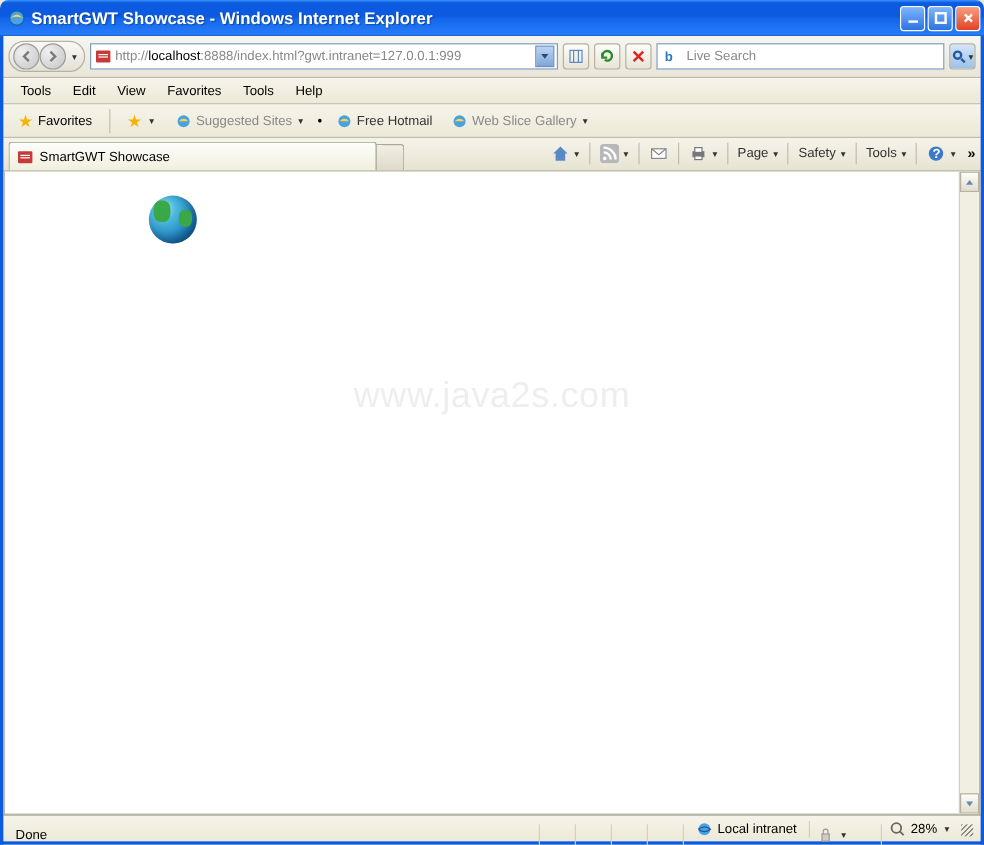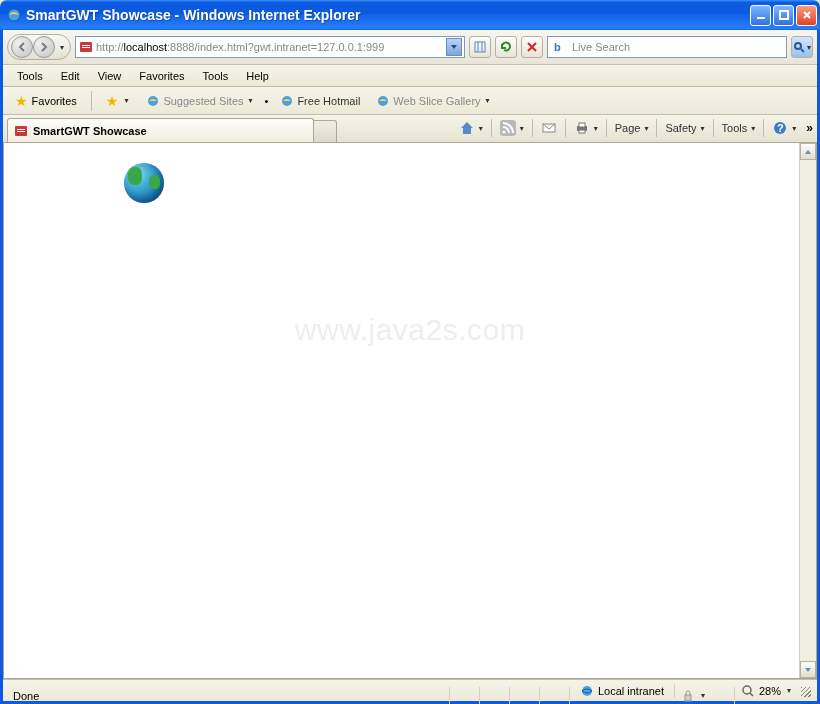--- a/index.html
+++ b/index.html
@@ -45,21 +45,21 @@
 .linksbar { height: 28px; display: flex; align-items: center; padding: 0 6px; gap: 8px; background: linear-gradient(to bottom,#f6f4ea,#ece9d8); border-bottom: 1px solid #c0bdae; }
 .fav-btn { display: flex; align-items: center; gap: 4px; padding: 2px 6px; cursor: pointer; border-radius: 3px; }
 .star { color: #f6b400; font-size: 14px; }
 .vsep { width: 1px; height: 20px; background: #c0bdae; }
 .link-item { display: flex; align-items: center; gap: 3px; color: #888; cursor: pointer; padding: 2px 4px;}
 .link-item .eicon { width:14px; height:14px;}
 .tri { font-size: 8px; color: #333; margin-left: 2px; }
 
 
 .tabbar { height: 28px; display: flex; align-items: flex-end; padding: 0 4px; background: linear-gradient(to bottom,#f6f4ea,#e6e3d2); border-bottom: 1px solid #aba893; position: relative; }
-.tab { height: 24px; background: linear-gradient(to bottom,#fdfdfb,#f1efde); border: 1px solid #aba893; border-bottom: none; border-radius: 3px 3px 0 0; display: flex; align-items: center; padding: 0 10px 0 6px; gap: 5px; cursor:pointer;font-weight:bold;}
+.tab { height: 24px; background: linear-gradient(to bottom,#fdfdfb,#f1efde); border: 1px solid #aba893; border-bottom: none; border-radius: 3px 3px 0 0; display: flex; align-items: center; padding: 0 10px 0 6px; gap: 5px; cursor:pointer;}
 .tab-icon { width:14px; height:14px; }
 .newtab { width: 24px; height: 22px; border: 1px solid #aba893; border-bottom:none; background: linear-gradient(to bottom,#f1efe4,#dedacb); margin-left:-1px; border-radius:0 3px 0 0; cursor:pointer; margin-bottom:0;}
 .cmd-right { position: absolute; right: 4px; top: 2px; display: flex; align-items: center; gap: 2px; }
 .cmd-btn { display: flex; align-items: center; gap: 2px; padding: 3px 4px; cursor: pointer; border-radius: 2px; color:#333;}
 .cmd-sep { width: 1px; height: 18px; background: #c0bdae; margin:0 2px;}
 .cmd-ico { width: 16px; height: 16px; display:flex; align-items:center; justify-content:center;}
 .chev { font-size: 12px; font-weight:bold; margin-left:4px;}
 
 
 .content { flex: 1; background: #fff; position: relative; overflow: hidden; border: 1px solid #aba893; border-top:none; margin:0; }

